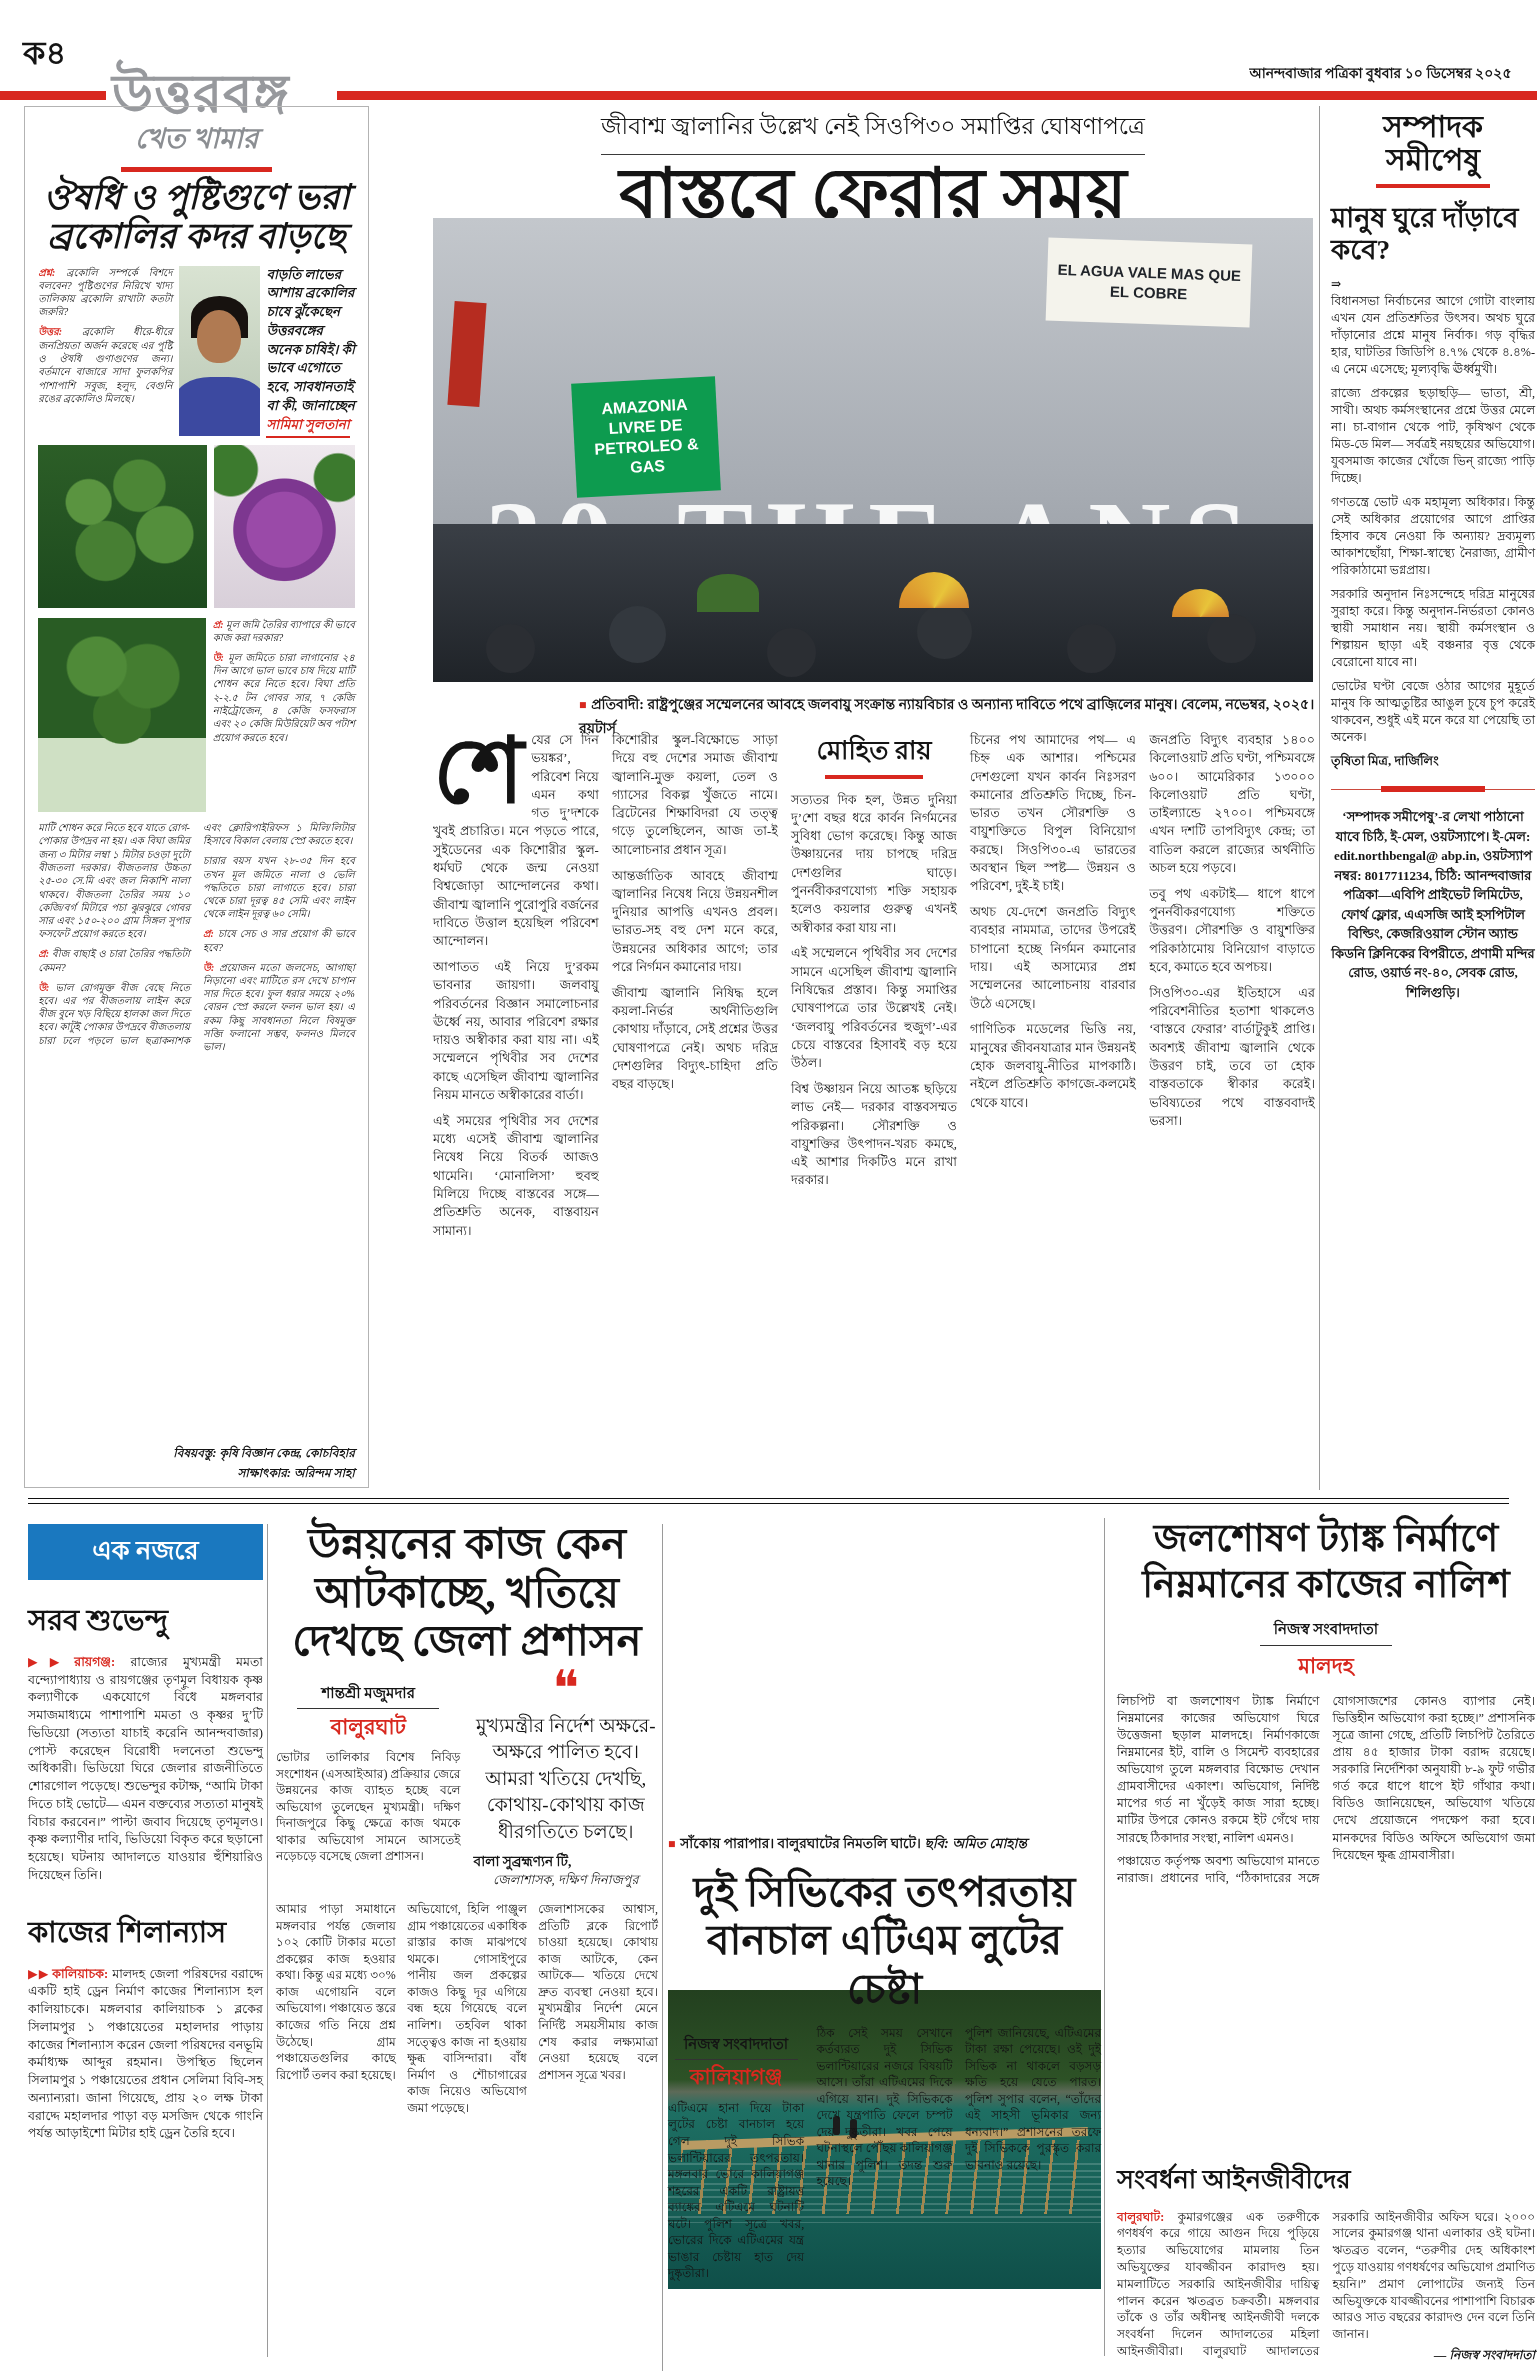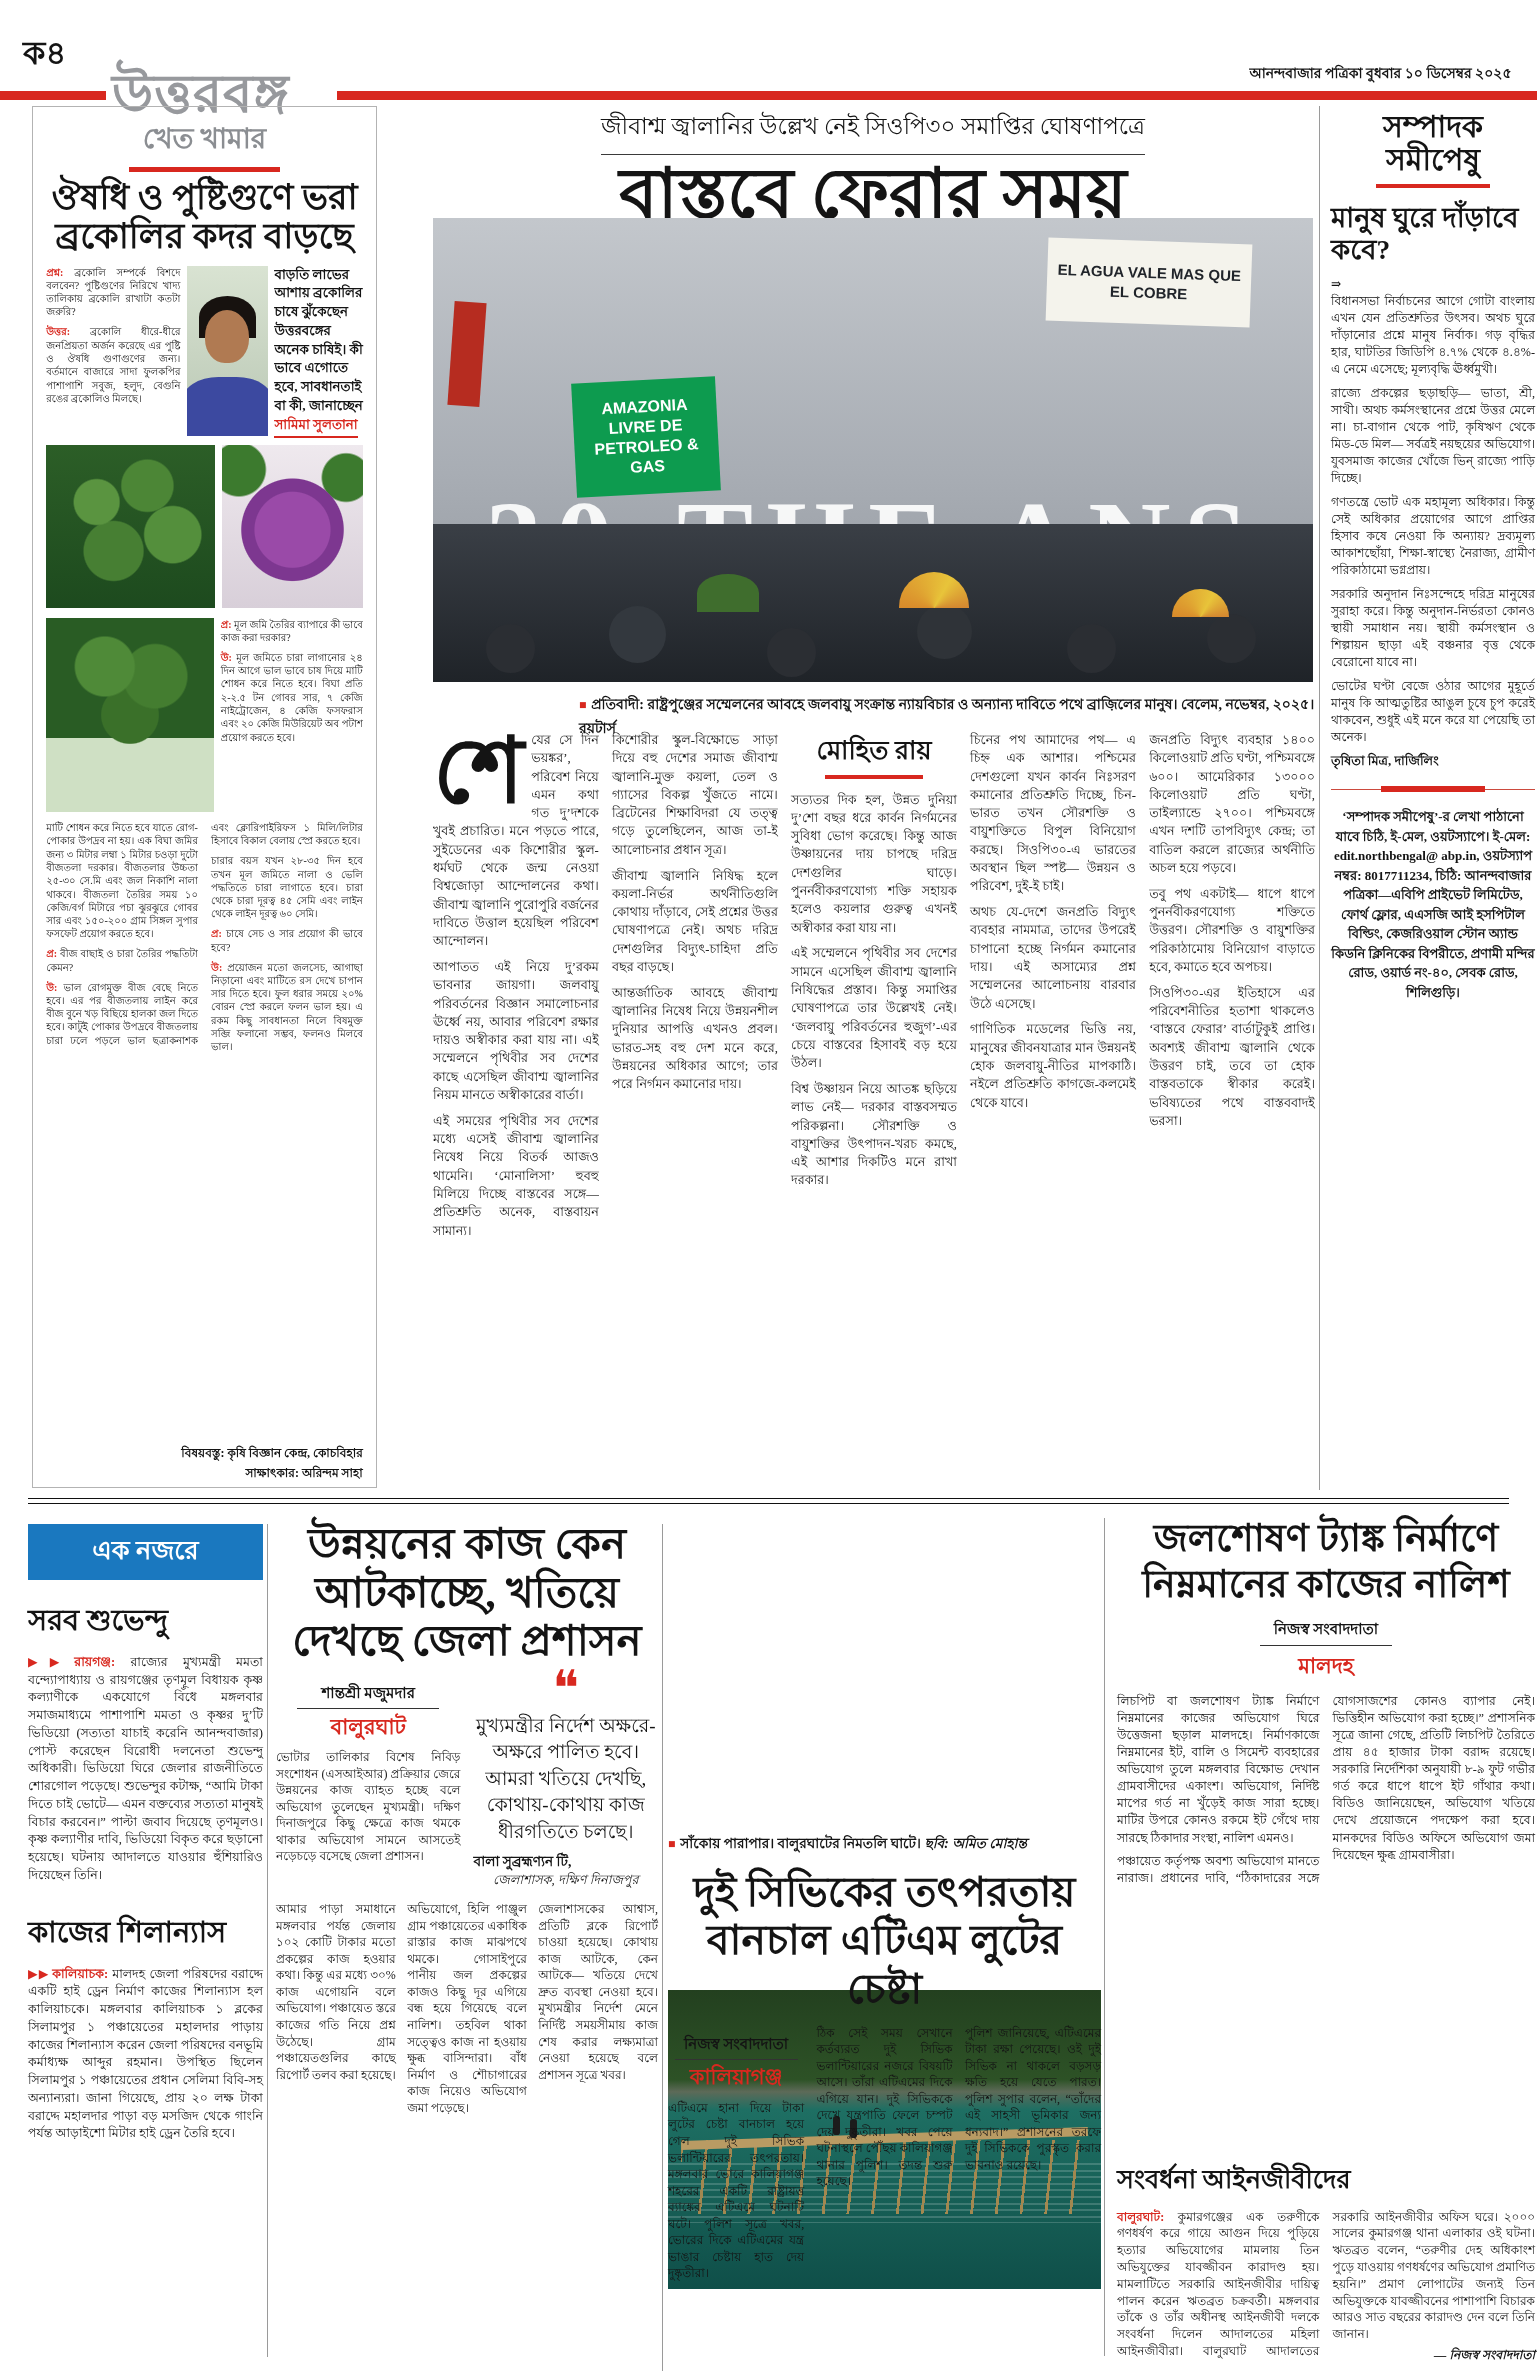--- a/index.html
+++ b/index.html
@@ -8,21 +8,21 @@
   .abs{position:absolute;}
   .just{text-align:justify;}
   .bold{font-weight:bold;}
   
   #pageno{left:23px;top:28px;font-size:32px;font-weight:bold;}
   #red-rule{left:0;top:91px;width:1538px;height:8.5px;background:#d8281f;}
   #mast-patch{left:106px;top:55px;width:231px;height:68px;background:#fff;}
   #masthead{left:112px;top:53px;font-size:53px;font-weight:bold;color:#97999d;letter-spacing:0.9px;}
   #edition-date{right:26.5px;top:62px;font-size:14px;font-weight:bold;}
   
-  #farm{left:32px;top:106px;width:345px;height:1382px;border:0.9px solid #b3b3b3;box-sizing:border-box;padding:9.5px 13.2px;}
+  #farm{left:24px;top:106px;width:345px;height:1382px;border:0.9px solid #b3b3b3;box-sizing:border-box;padding:9.5px 13.2px;font-style:italic;}
   .farm-kicker{font-size:28px;font-weight:bold;color:#8b8e92;text-align:center;}
   .red-bar{height:4.7px;background:#d8281f;margin:3.8px auto 5.7px;}
   .farm-headline{font-size:35px;line-height:1.12;font-weight:bold;text-align:center;margin-top:1.9px;}
   .row{display:flex;gap:6.6px;margin-top:9.5px;}
   .smalltext{font-size:10px;line-height:1.33;}
   .lead-red{color:#d8281f;font-weight:bold;}
   .farm-intro{font-size:13.4px;line-height:1.4;font-weight:bold;}
   .expert-name{color:#d8281f;font-weight:bold;border-bottom:2.8px solid #d8281f;display:inline-block;padding-bottom:1.9px;}
   .img{overflow:hidden;position:relative;}
   .portrait{background:linear-gradient(#d9e3d2,#b9c7b4);}
@@ -218,22 +218,22 @@
     <div class="mcol just">
       <span class="dropcap">শে</span>
       <div>
           <p>যের সে দিন ভয়ঙ্কর’, পরিবেশ নিয়ে এমন কথা গত দু’দশকে খুবই প্রচারিত। মনে পড়তে পারে, সুইডেনের এক কিশোরীর স্কুল-ধর্মঘট থেকে জন্ম নেওয়া বিশ্বজোড়া আন্দোলনের কথা। জীবাশ্ম জ্বালানি পুরোপুরি বর্জনের দাবিতে উত্তাল হয়েছিল পরিবেশ আন্দোলন।</p>
           <p>আপাতত এই নিয়ে দু’রকম ভাবনার জায়গা। জলবায়ু পরিবর্তনের বিজ্ঞান সমালোচনার ঊর্ধ্বে নয়, আবার পরিবেশ রক্ষার দায়ও অস্বীকার করা যায় না। এই সম্মেলনে পৃথিবীর সব দেশের কাছে এসেছিল জীবাশ্ম জ্বালানির নিয়ম মানতে অস্বীকারের বার্তা।</p>
           <p>এই সময়ের পৃথিবীর সব দেশের মধ্যে এসেই জীবাশ্ম জ্বালানির নিষেধ নিয়ে বিতর্ক আজও থামেনি। ‘মোনালিসা’ হুবহু মিলিয়ে দিচ্ছে বাস্তবের সঙ্গে— প্রতিশ্রুতি অনেক, বাস্তবায়ন সামান্য।</p>
         </div>
     </div>
     <div class="mcol just">
         <p>কিশোরীর স্কুল-বিক্ষোভে সাড়া দিয়ে বহু দেশের সমাজ জীবাশ্ম জ্বালানি-মুক্ত কয়লা, তেল ও গ্যাসের বিকল্প খুঁজতে নামে। ব্রিটেনের শিক্ষাবিদরা যে তত্ত্ব গড়ে তুলেছিলেন, আজ তা-ই আলোচনার প্রধান সূত্র।</p>
+        <p>আন্তর্জাতিক আবহে জীবাশ্ম জ্বালানির নিষেধ নিয়ে উন্নয়নশীল দুনিয়ার আপত্তি এখনও প্রবল। ভারত-সহ বহু দেশ মনে করে, উন্নয়নের অধিকার আগে; তার পরে নির্গমন কমানোর দায়।</p>
         <p>জীবাশ্ম জ্বালানি নিষিদ্ধ হলে কয়লা-নির্ভর অর্থনীতিগুলি কোথায় দাঁড়াবে, সেই প্রশ্নের উত্তর ঘোষণাপত্রে নেই। অথচ দরিদ্র দেশগুলির বিদ্যুৎ-চাহিদা প্রতি বছর বাড়ছে।</p>
-        <p>আন্তর্জাতিক আবহে জীবাশ্ম জ্বালানির নিষেধ নিয়ে উন্নয়নশীল দুনিয়ার আপত্তি এখনও প্রবল। ভারত-সহ বহু দেশ মনে করে, উন্নয়নের অধিকার আগে; তার পরে নির্গমন কমানোর দায়।</p>
       </div>
     <div class="mcol just">
       <div class="mbyline">মোহিত রায়</div>
       <div class="mbyline-bar"></div>
       <div>
           <p>সত্যতর দিক হল, উন্নত দুনিয়া দু’শো বছর ধরে কার্বন নির্গমনের সুবিধা ভোগ করেছে। কিন্তু আজ উষ্ণায়নের দায় চাপছে দরিদ্র দেশগুলির ঘাড়ে। পুনর্নবীকরণযোগ্য শক্তি সহায়ক হলেও কয়লার গুরুত্ব এখনই অস্বীকার করা যায় না।</p>
           <p>এই সম্মেলনে পৃথিবীর সব দেশের সামনে এসেছিল জীবাশ্ম জ্বালানি নিষিদ্ধের প্রস্তাব। কিন্তু সমাপ্তির ঘোষণাপত্রে তার উল্লেখই নেই। ‘জলবায়ু পরিবর্তনের হুজুগ’-এর চেয়ে বাস্তবের হিসাবই বড় হয়ে উঠল।</p>
           <p>বিশ্ব উষ্ণায়ন নিয়ে আতঙ্ক ছড়িয়ে লাভ নেই— দরকার বাস্তবসম্মত পরিকল্পনা। সৌরশক্তি ও বায়ুশক্তির উৎপাদন-খরচ কমছে, এই আশার দিকটিও মনে রাখা দরকার।</p>
         </div>
     </div>

